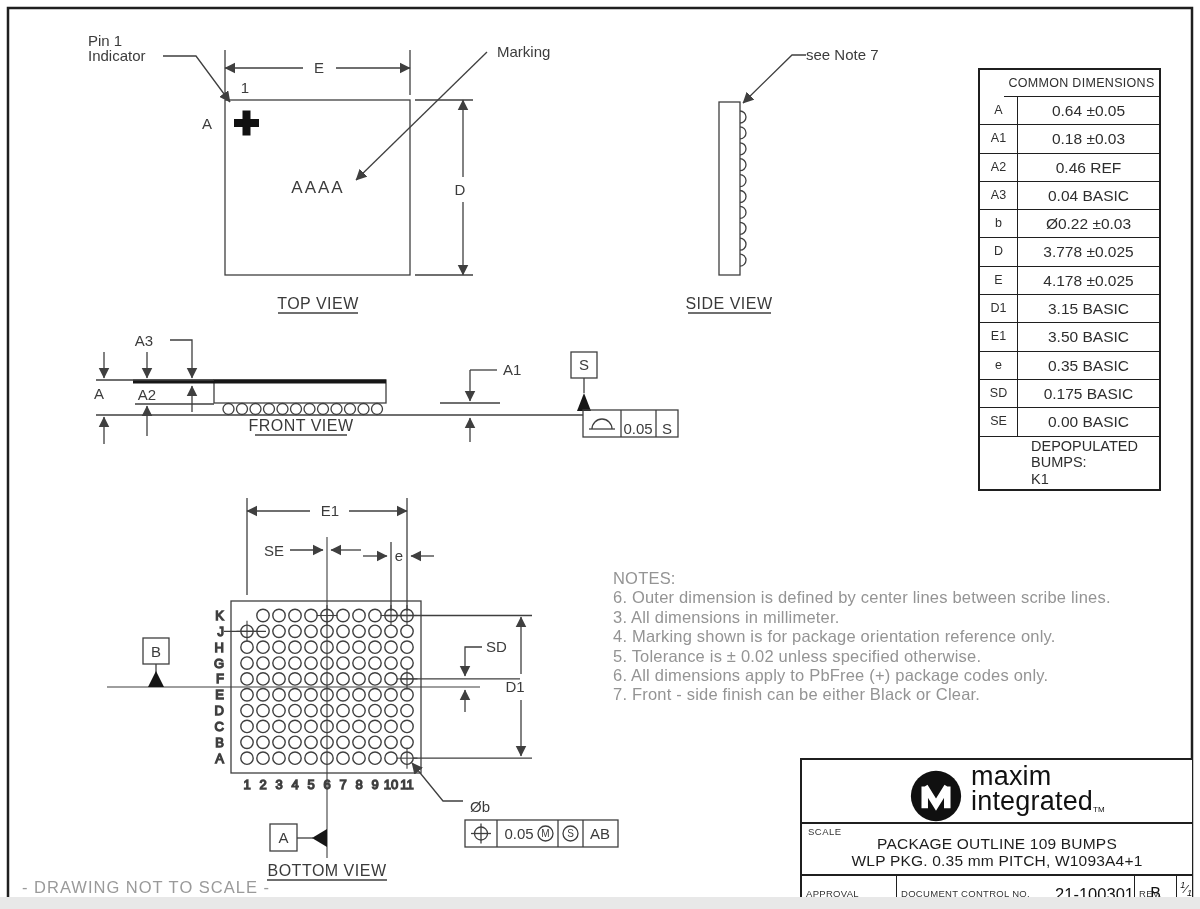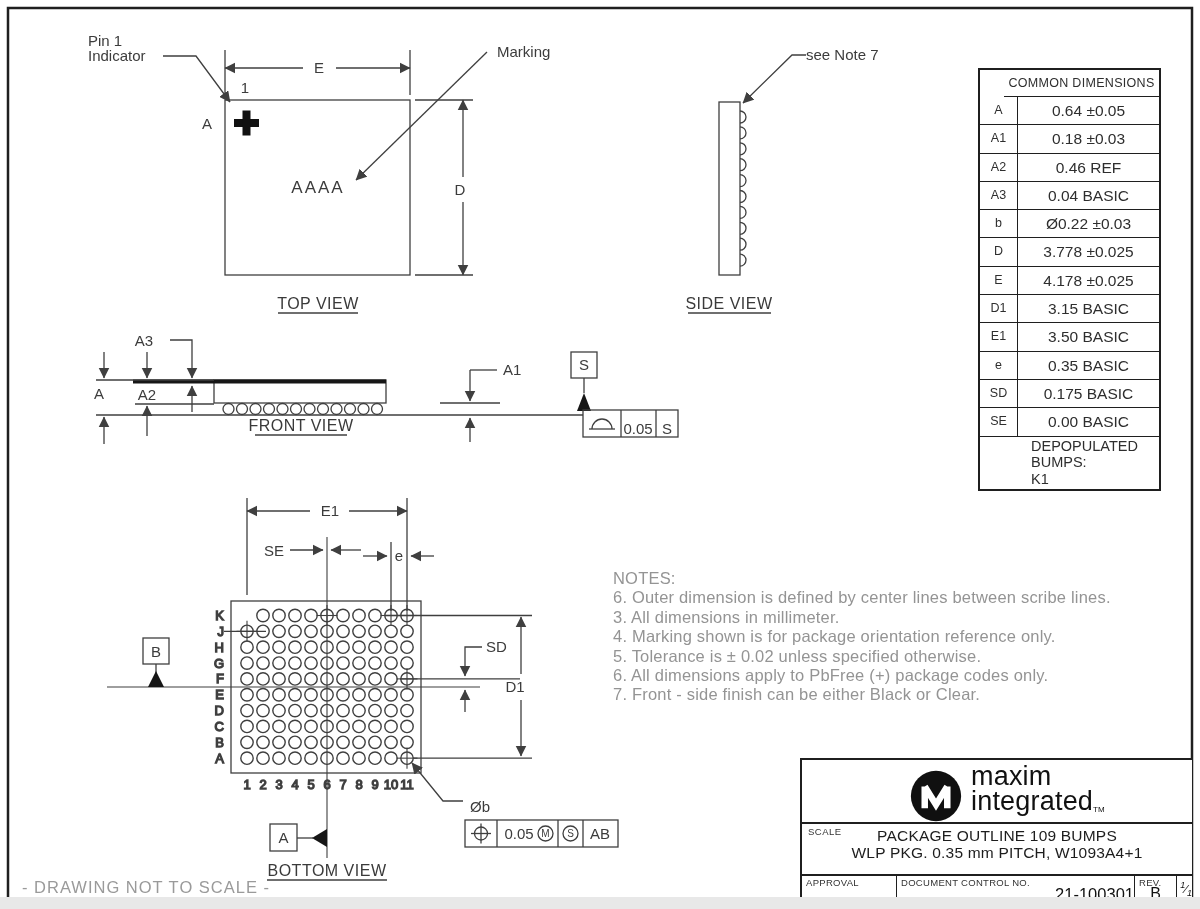--- a/index.html
+++ b/index.html
@@ -32,26 +32,26 @@
 
   
   .tblock{position:absolute;left:800px;top:758px;width:390px;height:141px;
           border-top:2.5px solid #1f1f1f;border-left:2.5px solid #1f1f1f;background:#fff;color:#222;}
   .tb-logo-row{height:62px;border-bottom:2px solid #1f1f1f;display:flex;align-items:flex-end;}
   .tb-logo-circ{margin-left:108px;width:52px;height:52px;flex:0 0 52px;}
   .tb-brand{margin-left:9px;line-height:25px;font-size:27px;color:#111;letter-spacing:.2px;}
   .tb-tm{font-size:8px;vertical-align:-2px;letter-spacing:0;}
   .tb-title-row{height:50px;border-bottom:2px solid #1f1f1f;position:relative;}
   .tb-title-label{position:absolute;left:6px;top:2px;font-size:9.5px;letter-spacing:.5px;color:#333;}
-  .tb-title-lines{padding-top:3px;text-align:center;font-size:15.5px;line-height:17px;
+  .tb-title-lines{padding-top:11px;text-align:center;font-size:15.5px;line-height:17px;
                   letter-spacing:.2px;color:#1d1d1d;}
   .tb-bottom-row{height:27px;display:flex;}
   .tb-cell{position:relative;border-right:1.5px solid #1f1f1f;}
   .tb-cell:last-child{border-right:none;}
-  .tb-cell-label{position:absolute;left:4px;top:1px;font-size:9.5px;letter-spacing:.3px;color:#333;}
+  .tb-cell-label{position:absolute;left:4px;top:12px;font-size:9.5px;letter-spacing:.3px;color:#333;}
   .tb-approval{width:94px;}
   .tb-doc{width:237px;}
   .tb-doc-num{text-align:right;margin-top:9px;font-size:16.5px;color:#111;}
   .tb-rev{width:41px;}
   .tb-rev-val{text-align:center;margin-top:9px;font-size:16px;color:#111;}
   .tb-sheet{flex:1;text-align:right;font-style:italic;}
   .tb-sheet-frac{margin-top:4px;font-size:11px;color:#111;}
   .tb-sheet-frac sup{font-size:9px;}
   .tb-sheet-frac sub{font-size:9px;}
 </style>

